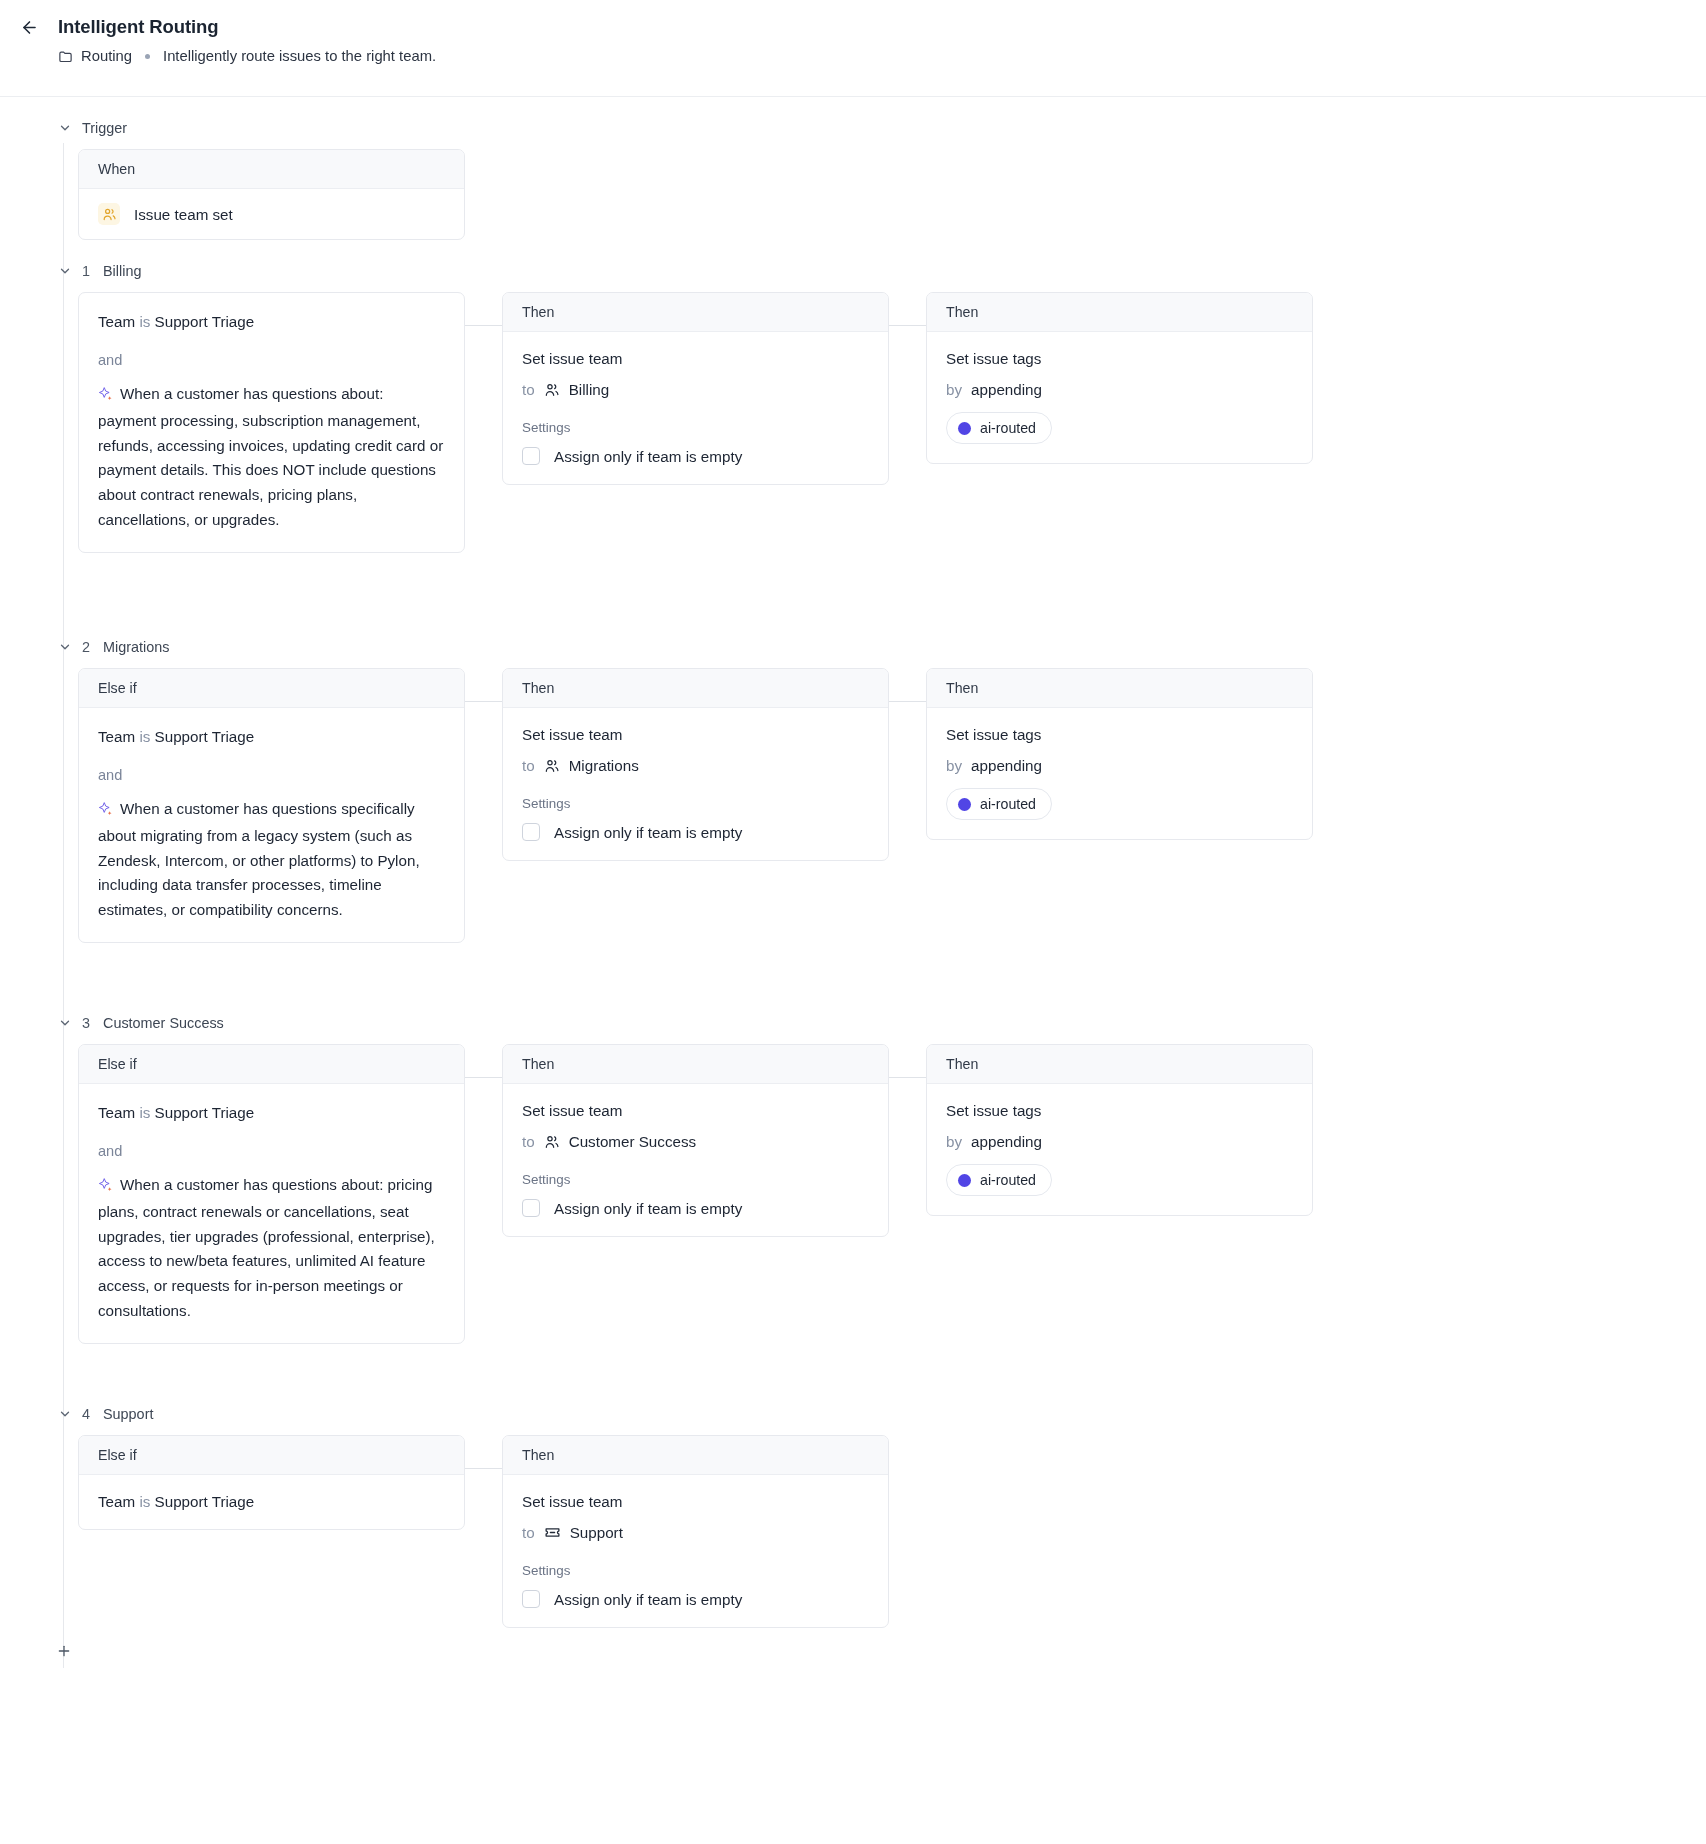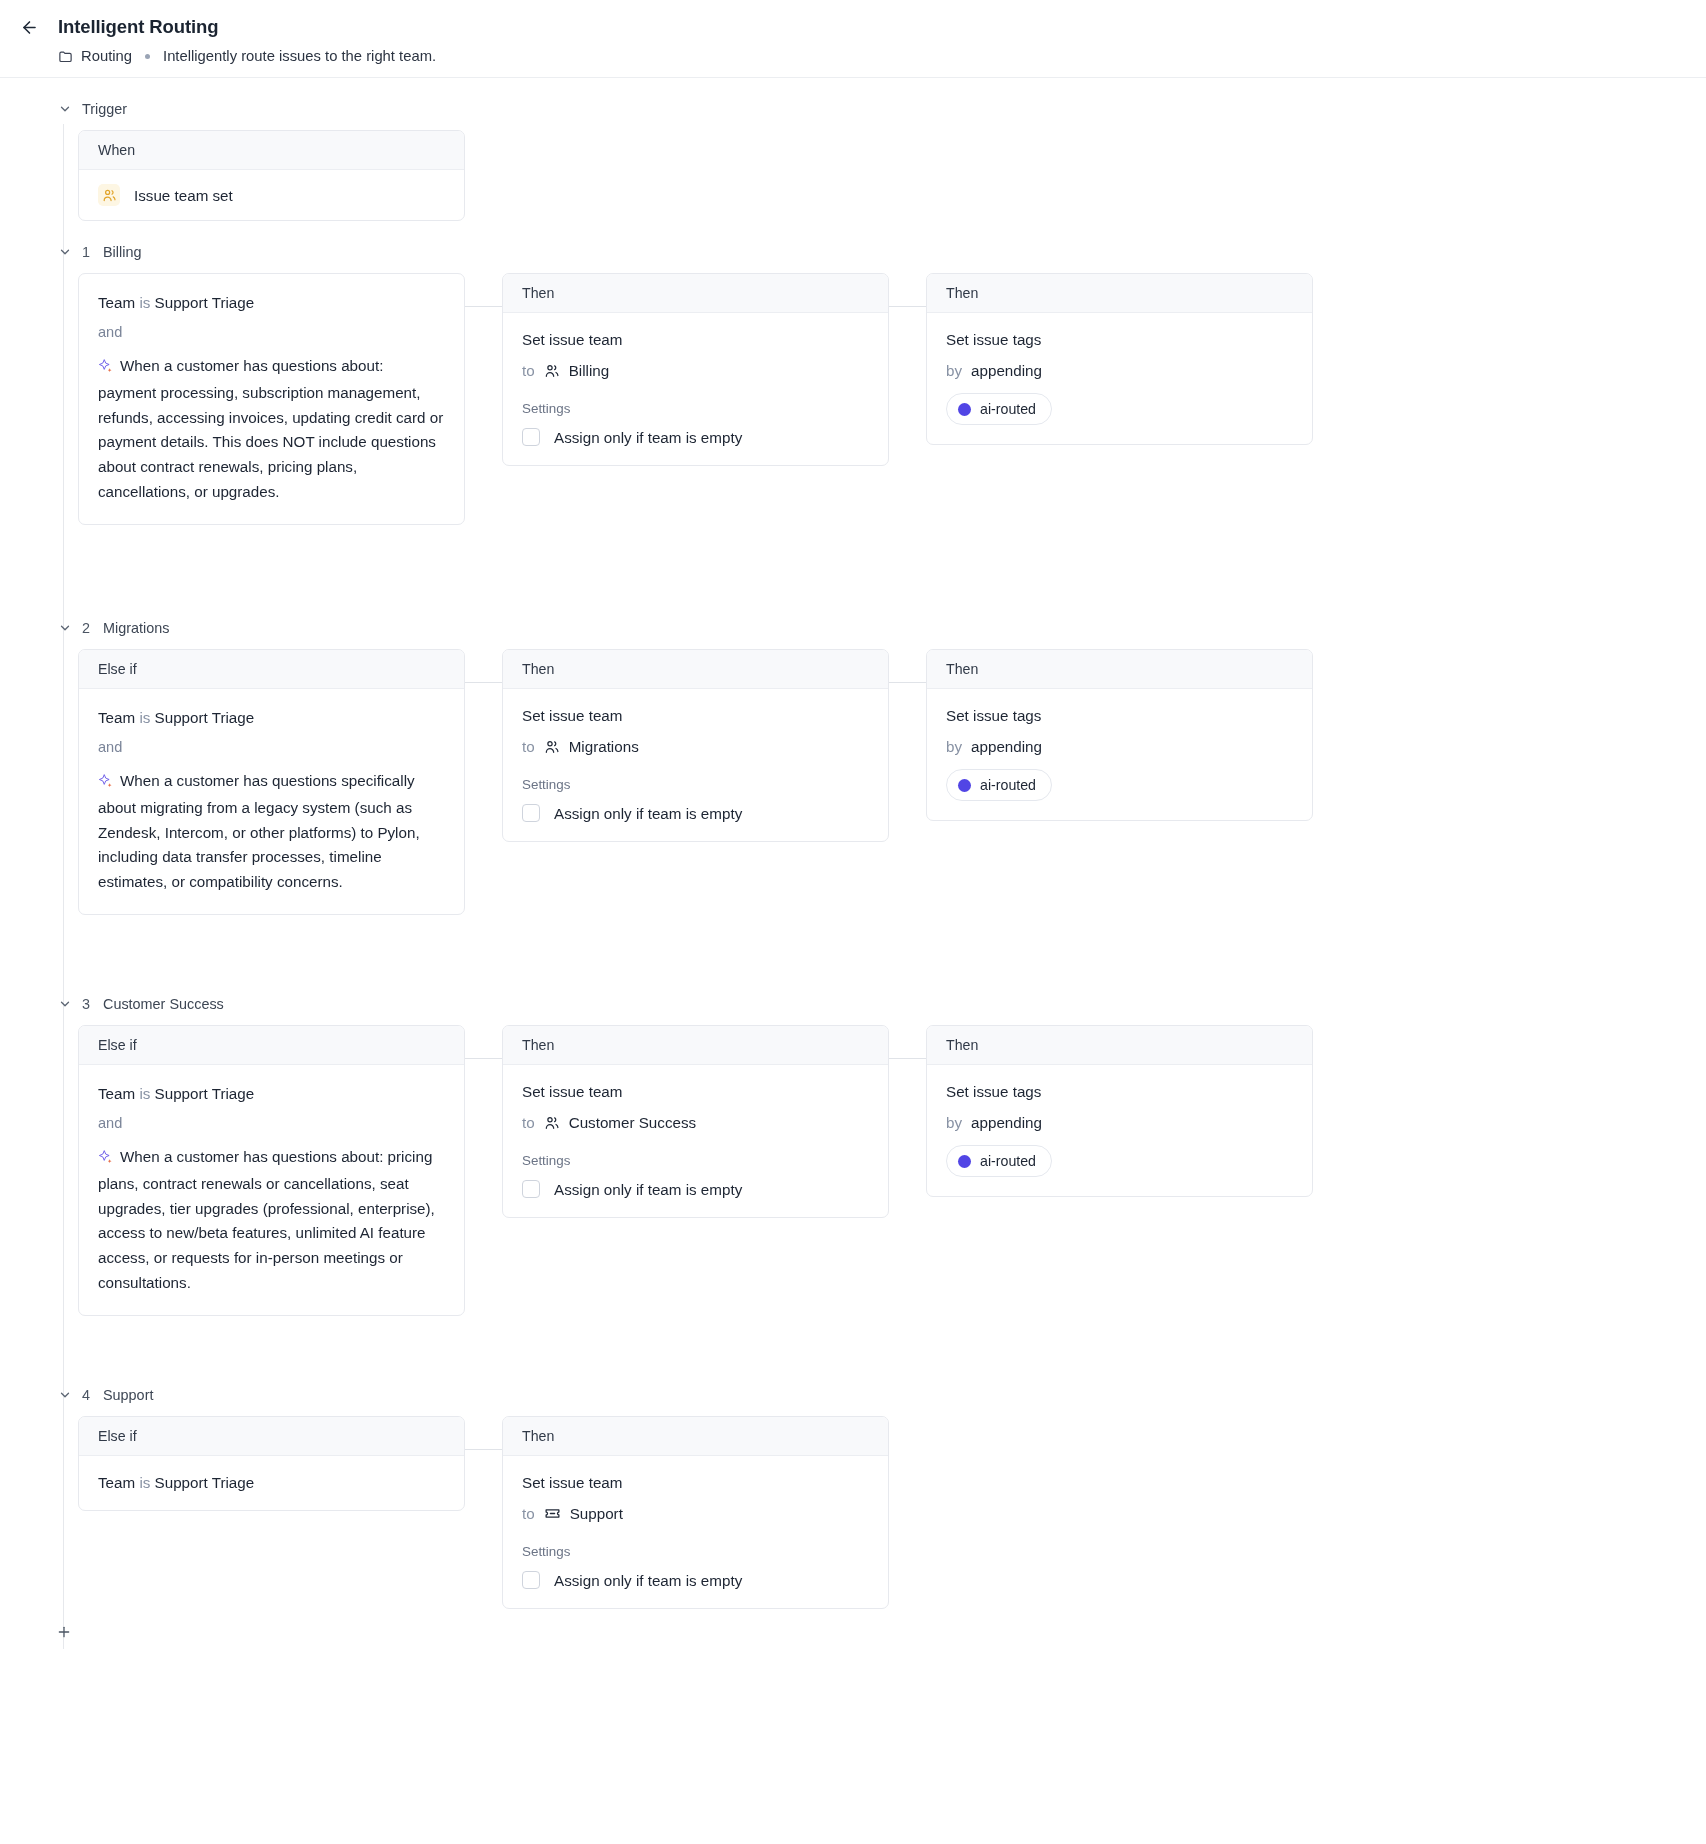--- a/index.html
+++ b/index.html
@@ -8,21 +8,21 @@
     background: #ffffff;
     font-family: "Liberation Sans", sans-serif;
     color: #1f2937;
   }
   body { width: 1706px; }
 
   
   .header {
     border-bottom: 1px solid #eceef1;
     padding: 16px 26px 16px 18px;
-    height: 78px;
+    height: 97px;
   }
   .header-row1 { display: flex; align-items: center; gap: 18px; }
   .back-btn {
     width: 22px; height: 22px;
     display: flex; align-items: center; justify-content: center;
     color: #1f2937; cursor: pointer; flex: none;
   }
   .page-title {
     font-size: 18.5px; font-weight: 600; color: #1b2431;
     letter-spacing: -0.1px; line-height: 1.2;
@@ -96,21 +96,21 @@
     border-bottom: 1px solid #eceef2;
     padding: 11px 19px;
     font-size: 14.2px;
     color: #313a48;
     font-weight: 500;
   }
   .card-body { padding: 18px 19px 19px 19px; }
 
   .cond-line { font-size: 15.2px; color: #1d2533; line-height: 1.45; }
   .cond-op { color: #8892a4; }
-  .cond-and { font-size: 14.6px; color: #7b8599; margin-top: 10px; }
+  .cond-and { font-size: 14.6px; color: #7b8599; margin-top: 19px; }
 
   .ai-cond {
     margin-top: 14px;
     font-size: 15.2px; line-height: 1.63;
     color: #1d2533;
   }
   .sparkle-ic {
     display: inline-block;
     vertical-align: -2px;
     margin-right: 7px;

